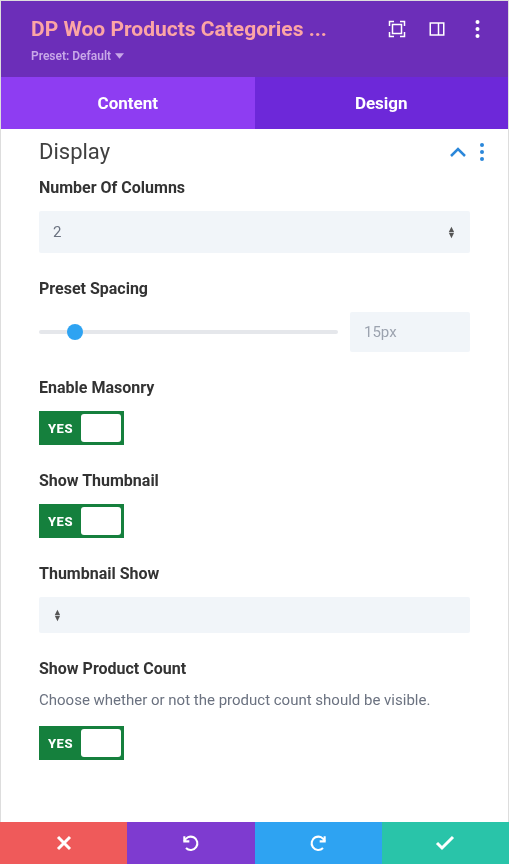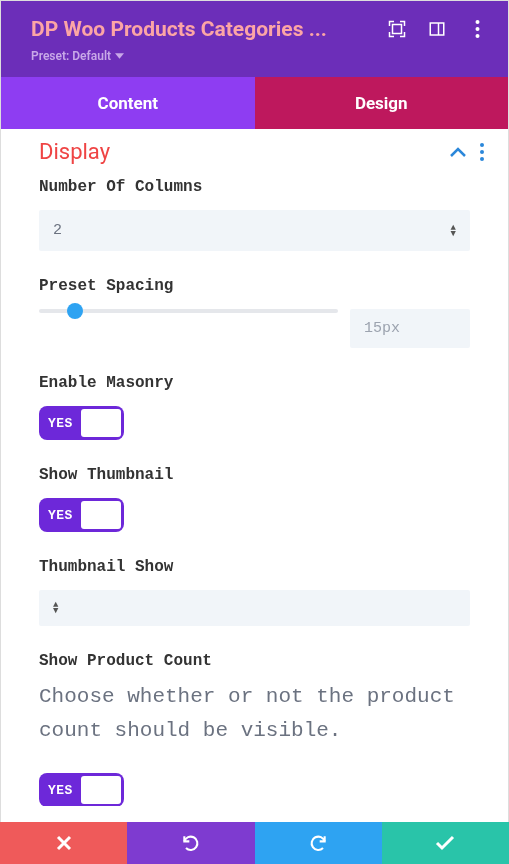--- a/index.html
+++ b/index.html
@@ -3,40 +3,40 @@
 <meta charset="utf-8">
 <style>
 * { box-sizing: border-box; margin: 0; padding: 0; }
 body { font-family: -apple-system, BlinkMacSystemFont, 'Segoe UI', Roboto, Helvetica, Arial, sans-serif; width: 509px; height: 864px; background: #fff; overflow: hidden; border: 1px solid #ddd; }
 .header { background: #6c2eb9; padding: 16px 22px 14px 30px; }
 .header-row { display: flex; align-items: center; justify-content: space-between; }
 .header-title { color: #fca5a5; font-size: 21px; font-weight: 700; white-space: nowrap; overflow: hidden; text-overflow: ellipsis; flex: 1; }
 .header-icons { display: flex; align-items: center; gap: 22px; margin-left: 8px; }
 .header-icon { width: 18px; height: 18px; display: flex; align-items: center; justify-content: center; cursor: pointer; }
 .preset { color: #c8a8e8; font-size: 12px; font-weight: 600; margin-top: 8px; display: flex; align-items: center; gap: 4px; cursor: pointer; }
-.tabs { display: flex; background: #be185d; }
+.tabs { display: flex; background: #6d28d9; }
 .tab { flex: 1; text-align: center; padding: 16px 0; color: #fff; font-size: 17px; font-weight: 700; cursor: pointer; }
 .tab.active { background: #8e3df2; }
 .section-header { display: flex; align-items: center; justify-content: space-between; padding: 10px 24px 6px 38px; }
-.section-title { color: #ef4444; font-size: 22px; font-weight: 400; }
+.section-title { color: #404040; font-size: 22px; font-weight: 400; }
 .section-icons { display: flex; align-items: center; gap: 14px; }
 .chevron-up, .kebab { color: #2b87da; cursor: pointer; }
 .content { padding: 8px 38px 0 38px; overflow-y: auto; height: 636px; }
-.field { margin-bottom: 26px; font-family: Liberation Mono, monospace; }
+.field { margin-bottom: 26px; }
 .field-label { color: #333; font-size: 16px; font-weight: 700; margin-bottom: 14px; }
 .select { width: 100%; background: #f1f5f9; border: none; padding: 12px 14px; font-size: 15px; color: #6b7280; position: relative; display: flex; align-items: center; justify-content: space-between; cursor: pointer; border-radius: 2px; }
 .select-arrows { display: flex; flex-direction: column; line-height: 6px; font-size: 9px; color: #555; }
-.slider-row { display: flex; align-items: flex-start; gap: 12px; }
+.slider-row { display: flex; align-items: center; gap: 12px; }
 .slider-track { flex: 1; height: 4px; background: #e5e7eb; border-radius: 2px; position: relative; cursor: pointer; }
 .slider-thumb { position: absolute; left: 12%; top: 50%; transform: translate(-50%, -50%); width: 16px; height: 16px; background: #2ea3f2; border-radius: 50%; cursor: grab; }
 .slider-value { width: 120px; background: #f1f5f9; padding: 11px 14px; color: #9ca3af; font-size: 15px; border-radius: 2px; }
-.toggle { width: 85px; height: 34px; background: #6d28d9; border-radius: 8px; display: flex; align-items: center; padding: 3px; cursor: pointer; position: relative; }
+.toggle { width: 85px; height: 34px; background: #15803d; border-radius: 0; display: flex; align-items: center; padding: 3px; cursor: pointer; position: relative; }
 .toggle-label { color: #fff; font-size: 13px; font-weight: 800; margin-left: 6px; letter-spacing: 0.5px; }
 .toggle-knob { position: absolute; right: 3px; width: 40px; height: 28px; background: #fff; border-radius: 3px; }
-.field-help { color: #6b7280; font-size: 21px; line-height: 1.6; margin-top: -4px; margin-bottom: 26px; }
+.field-help { color: #6b7280; font-size: 15px; line-height: 1.6; margin-top: -4px; margin-bottom: 14px; }
 .footer { position: absolute; bottom: 0; left: 0; width: 509px; display: flex; height: 42px; }
 .footer-btn { flex: 1; display: flex; align-items: center; justify-content: center; cursor: pointer; color: #fff; }
 .footer-btn.close { background: #ef5a5a; }
 .footer-btn.undo { background: #7e3bd0; }
 .footer-btn.redo { background: #2ea3f2; }
 .footer-btn.save { background: #29c4a9; }
 svg { display: block; }
 </style>
 </head>
 <body>

